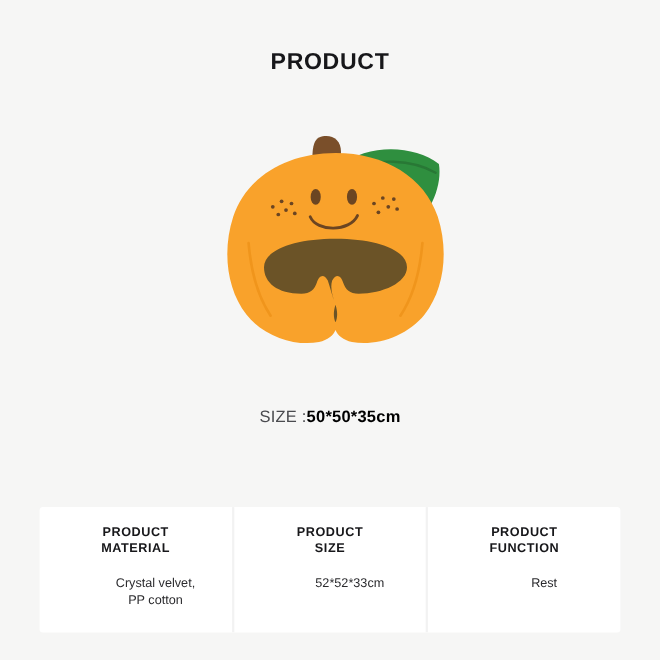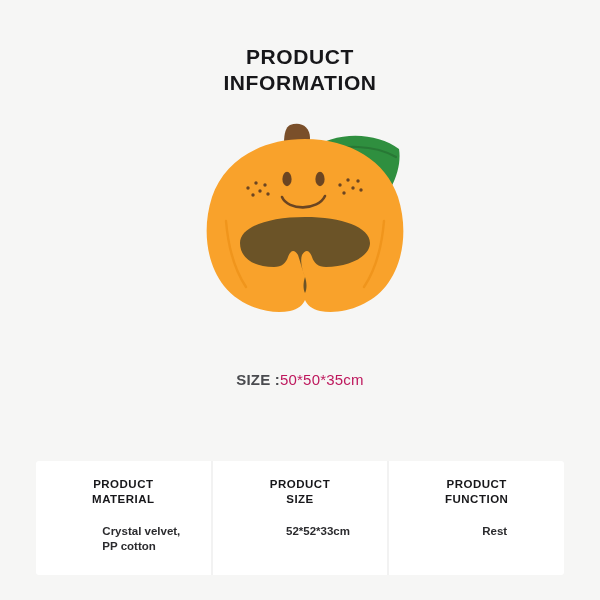--- a/index.html
+++ b/index.html
@@ -60,25 +60,25 @@
     width: 600px;
     text-align: center;
     font-size: 15px;
     font-weight: 700;
     color: #2f3033;
     letter-spacing: 0.2px;
     white-space: pre;
   }
   .size-caption .size-key {
     color: #4a4b4f;
+    font-weight: 400;
+  }
+  .size-caption .size-val {
+    color: #000000;
     font-weight: 700;
-  }
-  .size-caption .size-val {
-    color: #be185d;
-    font-weight: 400;
   }
 
   
   .spec-table {
     position: absolute;
     left: 36px;
     top: 461px;
     width: 528px;
     height: 114px;
     background: #ffffff;
@@ -104,36 +104,35 @@
     font-weight: 800;
     color: #17171a;
     letter-spacing: 0.5px;
     line-height: 15px;
     text-align: center;
     white-space: pre-line;
   }
   .spec-value {
     margin-top: 17px;
     font-size: 11.5px;
-    font-weight: 700;
+    font-weight: 400;
     color: #2b2b2e;
     line-height: 15px;
-    text-align: left;
+    text-align: center;
     white-space: pre-line;
     margin-left: 36px;
   }
 </style>
 </head>
 <body>
 
 <div class="page">
 
   <div class="title-block">
     <span class="title-line">PRODUCT</span>
-    <span class="title-line">INFORMATION</span>
   </div>
 
   <div class="illustration">
     <svg viewBox="0 0 230 220" xmlns="http://www.w3.org/2000/svg">
 
       <g>
         <path d="M118 46 C146 25 186 27 209 44 C212 62 203 88 184 102 C164 117 138 119 121 110 C106 96 104 62 118 46 Z" fill="#2f8f3f"></path>
         <path d="M125 50 C152 38 185 40 206 52" fill="none" stroke="#287835" stroke-width="2.2" stroke-linecap="round"></path>
       </g>
 

